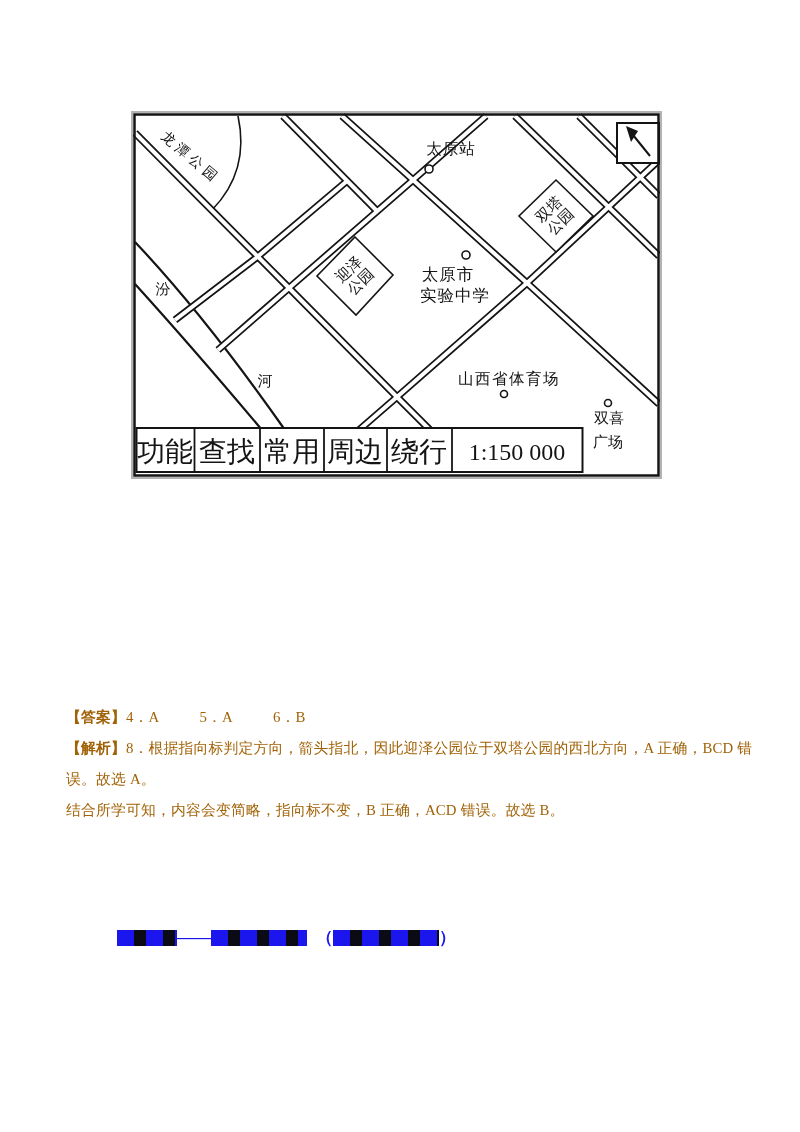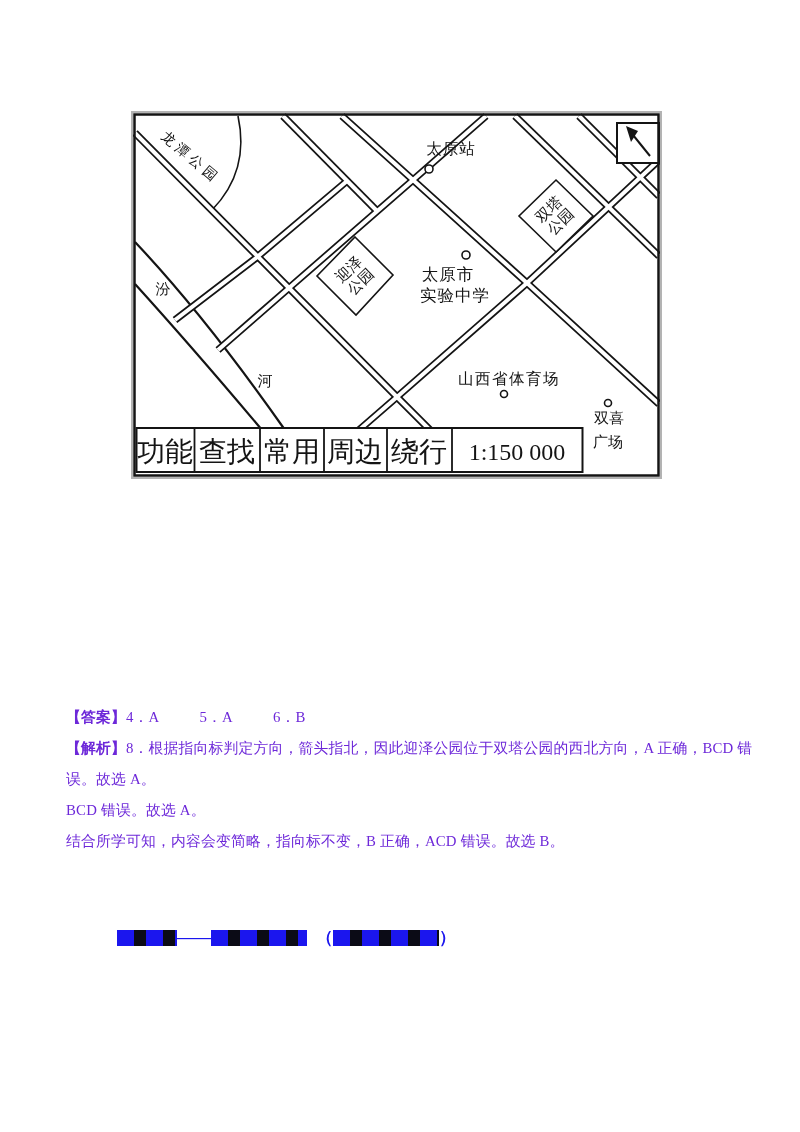--- a/index.html
+++ b/index.html
@@ -9,21 +9,21 @@
   }
   
   .map-scan{
     position:absolute;left:131px;top:111px;
     border:2px solid #b3b3b3;background:#ffffff;line-height:0;
   }
   .map-scan svg text{fill:#141414;font-family:"Liberation Serif","DejaVu Serif",serif;}
   
   .red-block{
     position:absolute;left:66px;top:702px;width:700px;
-    color:#6d28d9;font-size:14.8px;
+    color:#a16207;font-size:14.8px;
   }
   .red-line{height:31px;line-height:31px;white-space:nowrap;letter-spacing:0.2px;}
   .hdr{font-weight:bold;}
   .ans-item{display:inline-block;margin-right:40px;}
   .ans-item:last-child{margin-right:0;}
   
   .watermark{
     position:absolute;left:117px;top:927px;height:21px;
     display:flex;align-items:center;
     color:#1b16ee;font-weight:bold;font-size:17px;line-height:21px;
@@ -139,23 +139,20 @@
     <div class="red-line">
       <span class="hdr">【答案】</span><span class="ans-item">4．A</span><span class="ans-item">5．A</span><span class="ans-item">6．B</span>
     </div>
     <div class="red-line">
       <span class="hdr">【解析】</span><span>8．根据指向标判定方向，箭头指北，因此迎泽公园位于双塔公园的西北方向，A 正确，BCD 错</span>
     </div>
     <div class="red-line">
       <span>误。故选 A。</span>
     </div>
     <div class="red-line">
-      <span>BCD 错误。故选 A。</span>
-    </div>
-    <div class="red-line">
       <span>结合所学可知，内容会变简略，指向标不变，B 正确，ACD 错误。故选 B。</span>
     </div>
   </div>
 
   <div class="watermark">
     <span class="wm-block patched" style="width:60px"></span>
       <span>——</span>
       <span class="wm-block patched" style="width:96px"></span>
       <span class="wm-gap"></span>
       <span>（</span>

